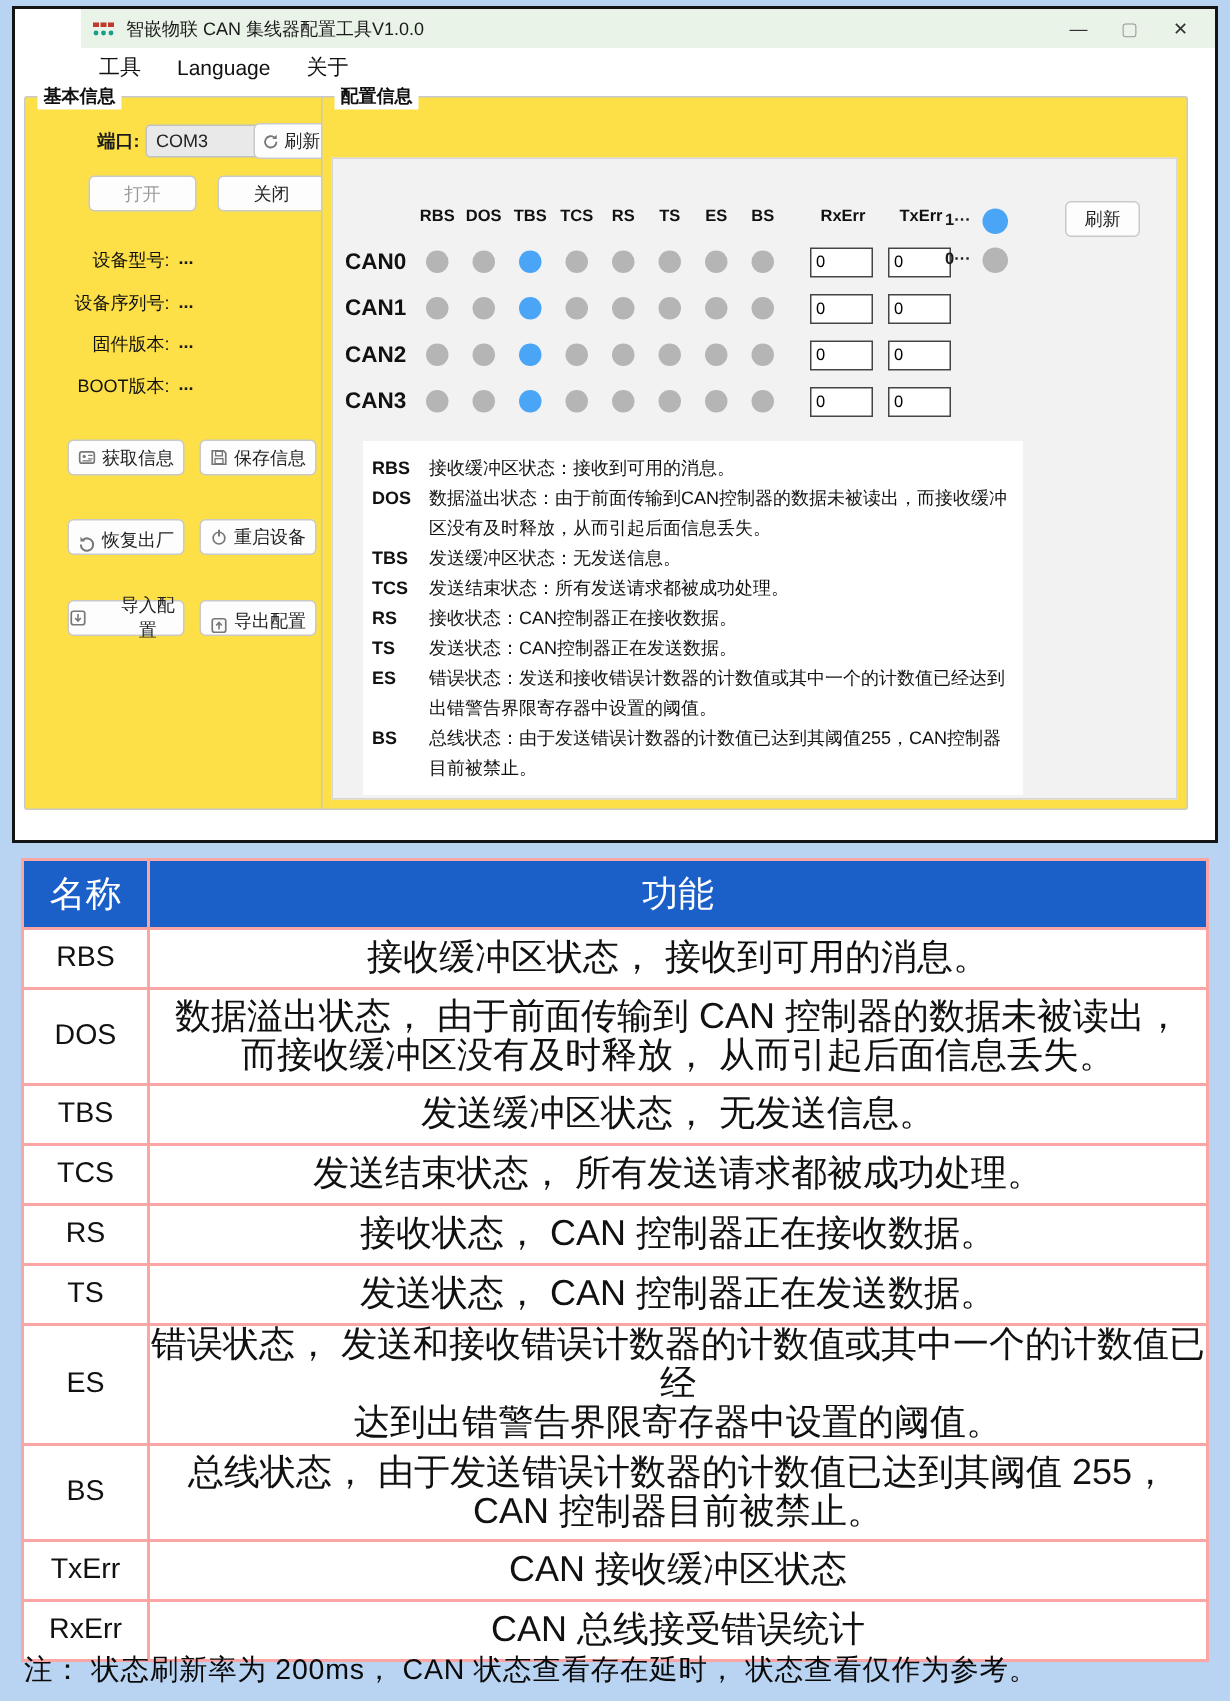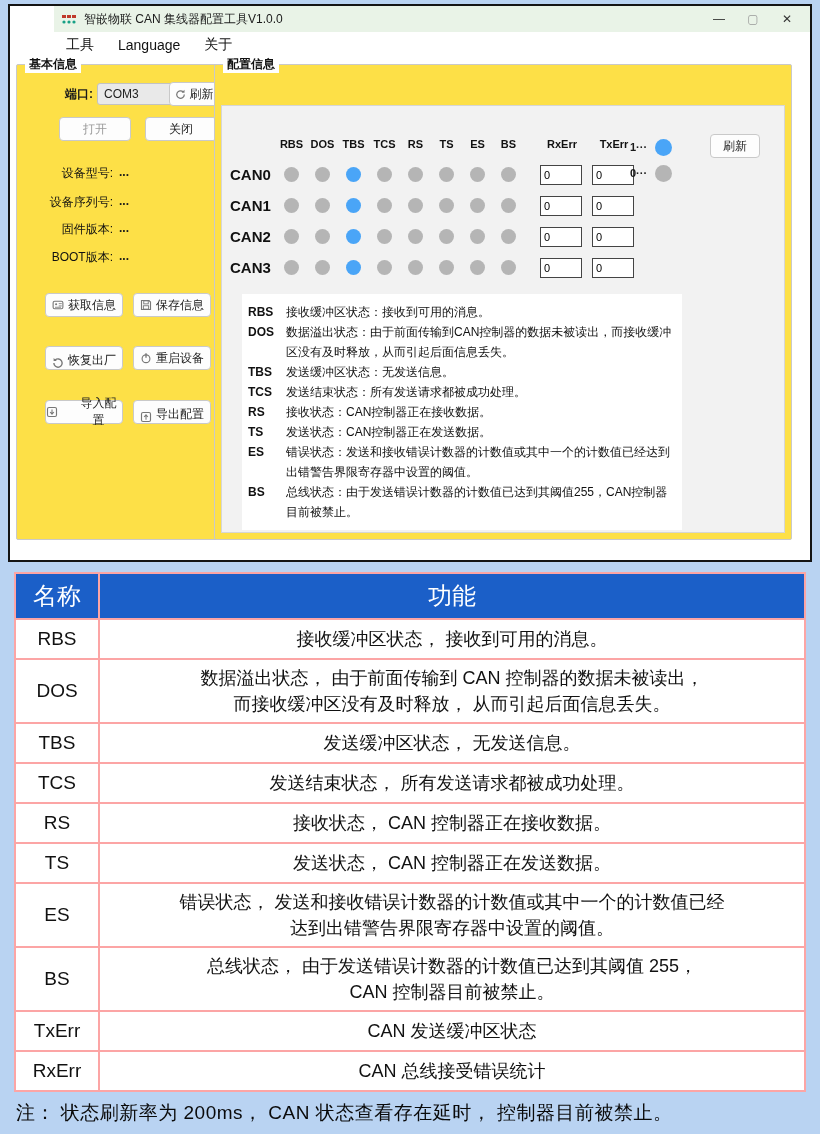--- a/index.html
+++ b/index.html
@@ -109,21 +109,21 @@
   .doc-table {
     position:absolute; left:14px; top:572px; width:792px;
     border-collapse:collapse; background:#fff; table-layout:fixed;
   }
   .doc-table th, .doc-table td { border:2px solid #fca5a5; }
   .doc-table th {
     background:#1b5fc8; color:#ffffff; font-weight:normal;
     font-size:24px; height:46px;
   }
   .doc-table col.c-name { width:84px; }
-  .doc-table td { text-align:center; vertical-align:middle; font-size:18px; color:#111; }
+  .doc-table td { text-align:center; vertical-align:middle; font-size:24px; color:#111; }
   .doc-table td.name { font-size:19px; }
   .doc-table td.desc { white-space:pre-line; line-height:26px; }
   tr.single { height:40px; }
   tr.double { height:64px; }
   
   .note {
     position:absolute; left:16px; top:1100px; font-size:19px; color:#0a0a0a;
     letter-spacing:0.5px;
   }
   svg { display:block; }
@@ -485,22 +485,22 @@
         <td class="desc">错误状态， 发送和接收错误计数器的计数值或其中一个的计数值已经
 达到出错警告界限寄存器中设置的阈值。</td>
       </tr>
       <tr class="double">
         <td class="name">BS</td>
         <td class="desc">总线状态， 由于发送错误计数器的计数值已达到其阈值 255，
 CAN 控制器目前被禁止。</td>
       </tr>
       <tr class="single">
         <td class="name">TxErr</td>
-        <td class="desc">CAN 发送缓冲区状态</td>
+        <td class="desc">CAN 接收缓冲区状态</td>
       </tr>
       <tr class="single">
         <td class="name">RxErr</td>
         <td class="desc">CAN 总线接受错误统计</td>
       </tr>
     </tbody>
 </table>
 
-<div class="note">注： 状态刷新率为 200ms， CAN 状态查看存在延时， 控制器目前被禁止。</div>
+<div class="note">注： 状态刷新率为 200ms， CAN 状态查看存在延时， 状态查看仅作为参考。</div>
 
 </body></html>

